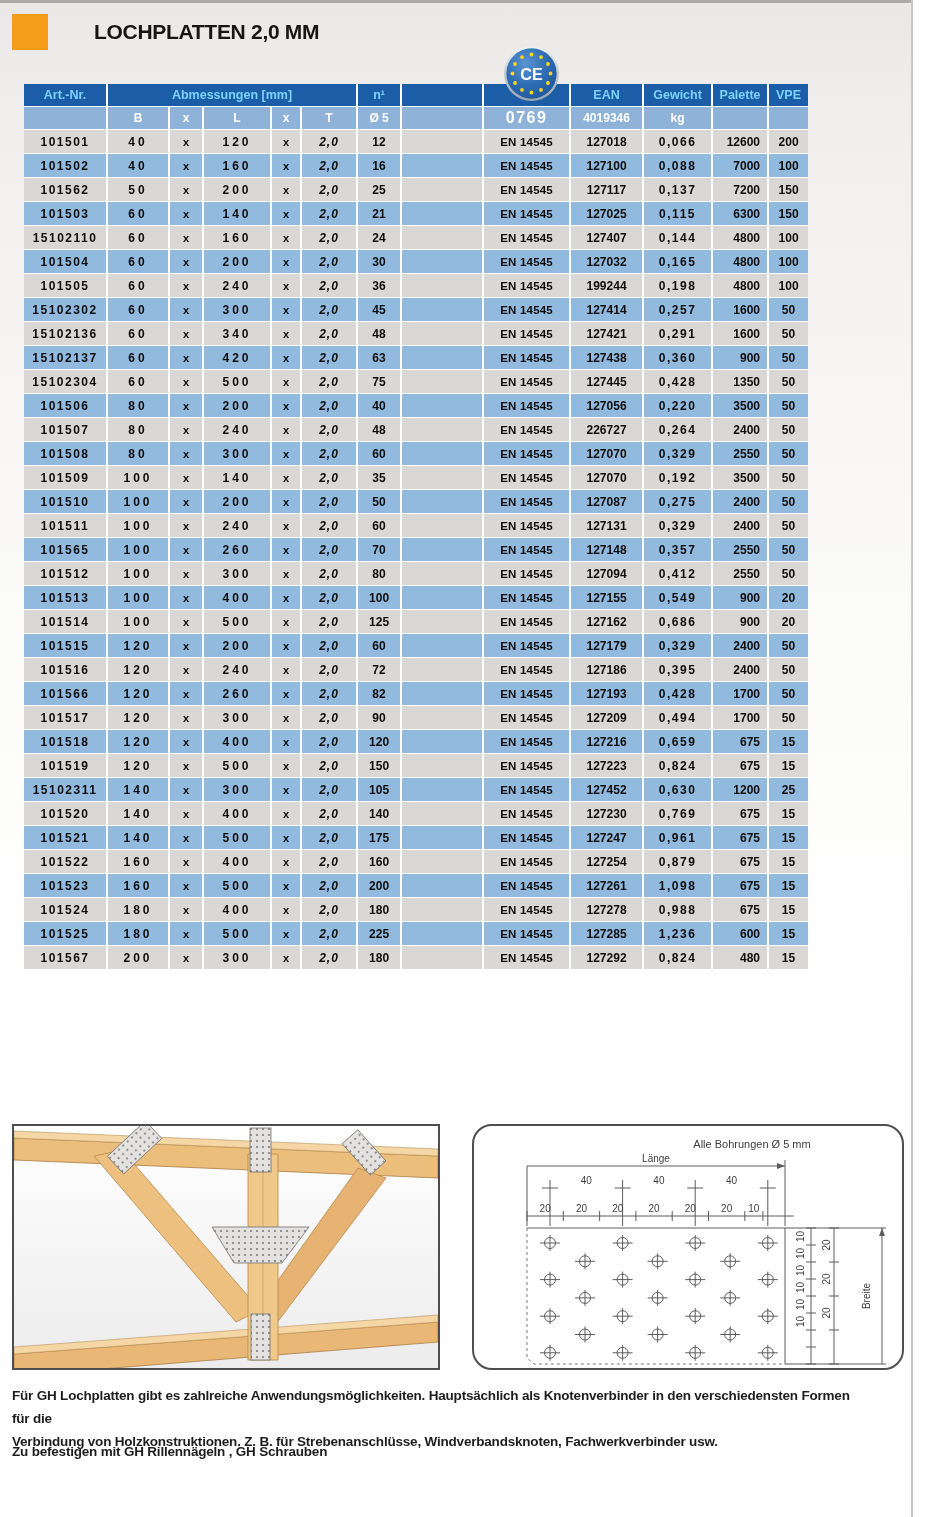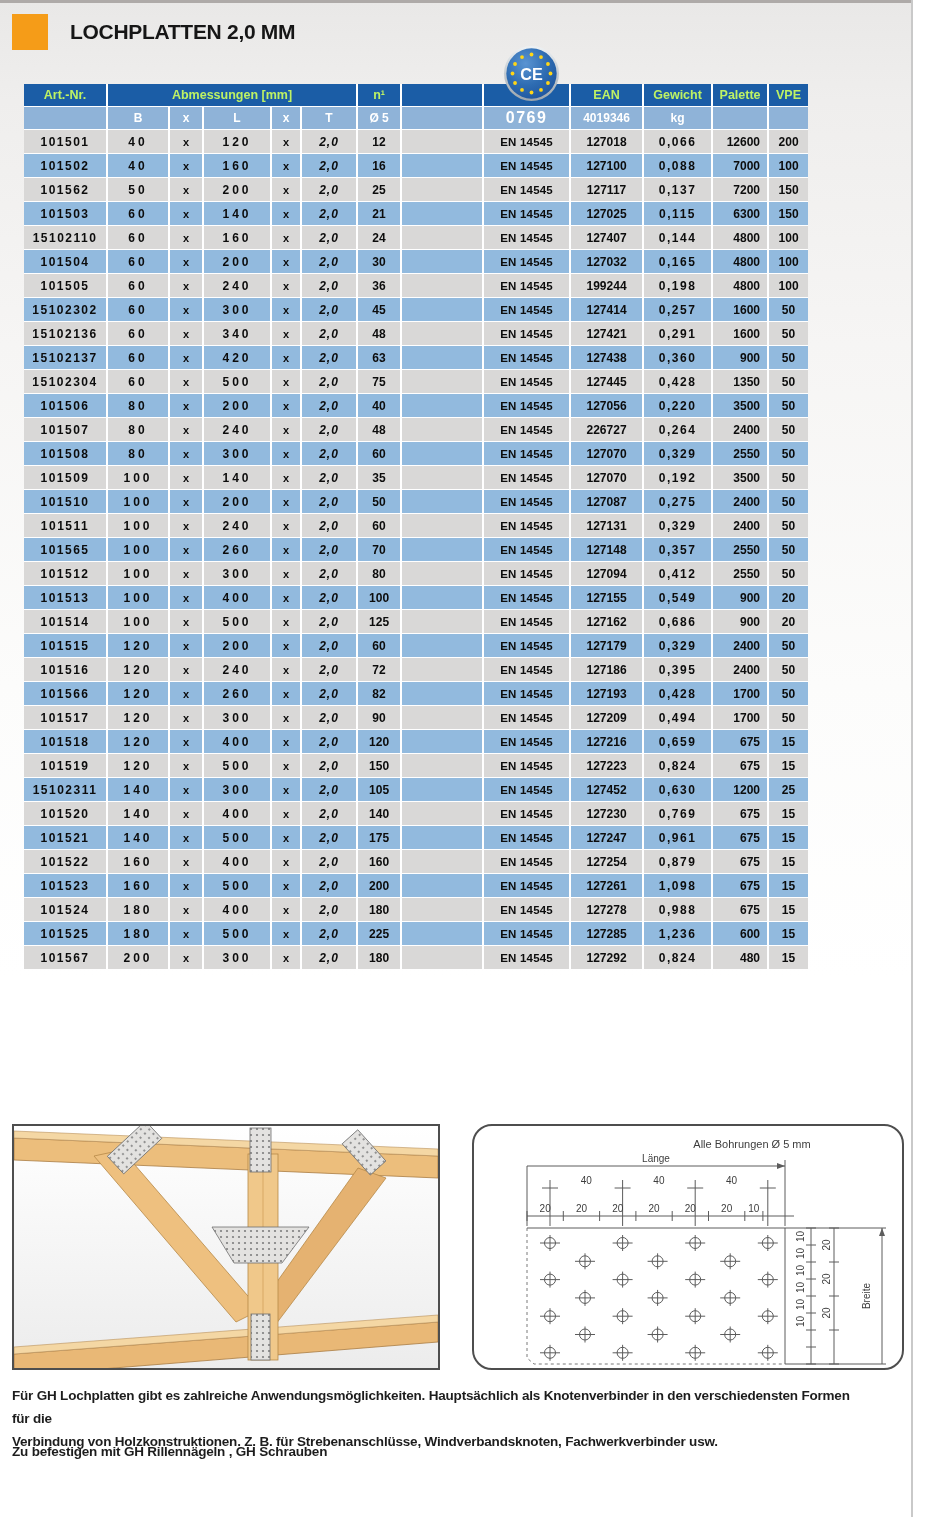--- a/index.html
+++ b/index.html
@@ -3,30 +3,30 @@
 <meta charset="utf-8">
 <style>
   html,body{margin:0;padding:0;background:#fff;}
   .screen{position:relative;width:933px;height:1517px;background:#ffffff;overflow:hidden;
           font-family:"Liberation Sans",sans-serif;-webkit-font-smoothing:antialiased;}
   .top-line{position:absolute;left:0;top:0;width:911px;height:3px;background:#aeaaa8;}
   .page-edge{position:absolute;left:911px;top:0;width:2px;height:1517px;background:#c9c9c9;}
   .bg-band{position:absolute;left:0;top:3px;width:911px;height:975px;
            background:linear-gradient(180deg,#e9e8e7 0%,#efeeed 10%,#f6f5f4 35%,#fcfcfb 70%,#ffffff 100%);}
   
-  .title-block{position:absolute;left:12px;top:14px;display:flex;align-items:center;}
+  .title-block{position:absolute;left:12px;top:14px;display:flex;align-items:center;gap:24px;}
   .orange-square{width:36px;height:36px;background:#f59c18;}
   .page-title{margin-left:22px;font-size:21px;font-weight:700;color:#161616;letter-spacing:-0.3px;}
   
   .tbl-wrap{position:absolute;left:24px;top:84px;}
   table.main{border-collapse:separate;border-spacing:0;table-layout:fixed;width:784px;}
   table.main td{box-sizing:border-box;padding:0;border-right:2px solid #fff;border-bottom:1px solid #fff;
                 text-align:center;vertical-align:middle;overflow:hidden;white-space:nowrap;}
   table.main td:last-child{border-right:none;}
-  tr.h1 td{background:#1b5da6;color:#bef264;font-size:12.5px;font-weight:700;height:23px;margin-top:15px;}
+  tr.h1 td{background:#1b5da6;color:#7dd3fc;font-size:12.5px;font-weight:700;height:23px;margin-top:15px;}
   tr.h2 td{background:#8fb3d8;color:#fff;font-size:12px;font-weight:700;height:23px;}
   tr.h2 td.ce-num{font-size:16px;font-weight:700;letter-spacing:1.5px;}
   tbody.rows td{height:24px;font-size:12px;font-weight:700;color:#0c0c0c;}
   tbody.rows tr.gray td{background:#d9d8d7;}
   tbody.rows tr.blue td{background:#92bade;}
   tbody.rows td.art{letter-spacing:1.5px;}
   tbody.rows td.b,tbody.rows td.l{letter-spacing:3px;}
   tbody.rows td.xs{font-size:11px;}
   tbody.rows td.t{letter-spacing:1px;font-style:italic;}
   tbody.rows td.gw{letter-spacing:1.5px;}

